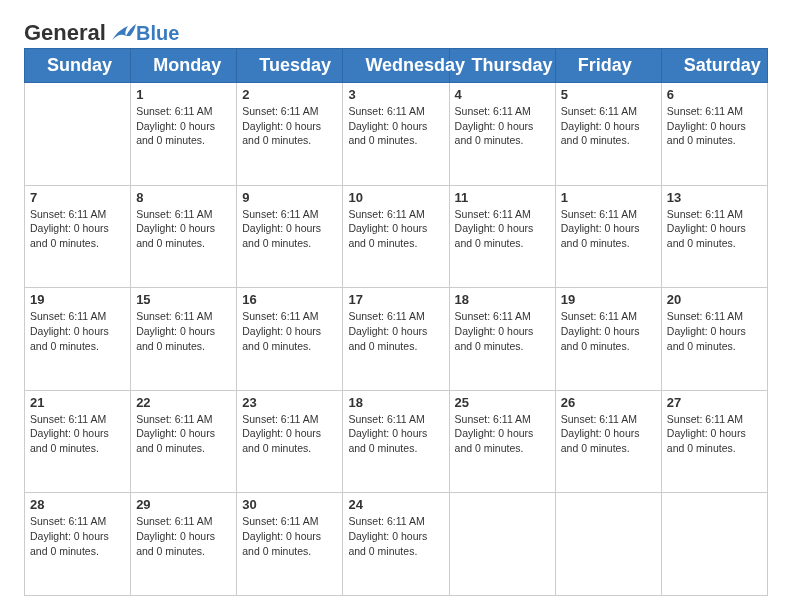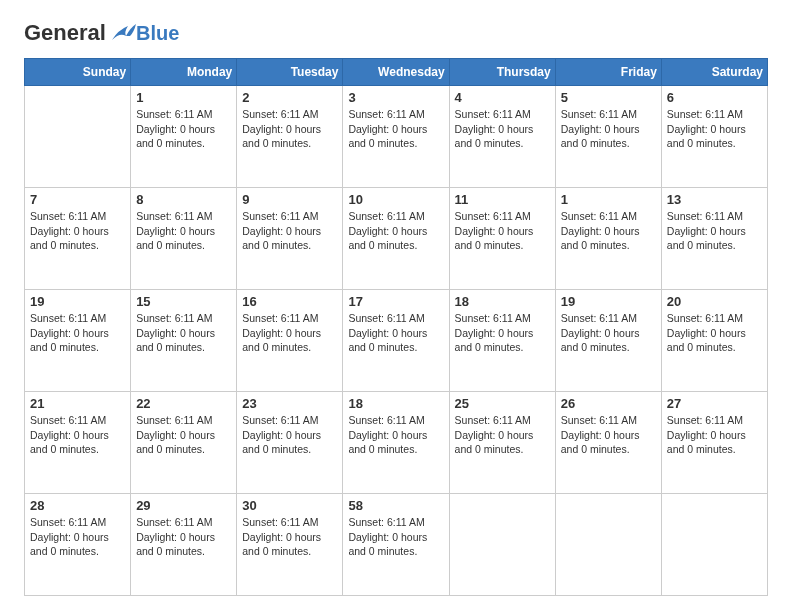--- a/index.html
+++ b/index.html
@@ -14,21 +14,21 @@
       width: 792px;
       height: 612px;
       padding: 20px 24px 16px 24px;
       display: flex;
       flex-direction: column;
     }
     .header {
       display: flex;
       justify-content: space-between;
       align-items: flex-start;
-      margin-bottom: 12px;
+      margin-bottom: 2px;
     }
     .logo {
       display: flex;
       flex-direction: column;
       align-items: flex-start;
     }
     .logo-text {
       display: flex;
       align-items: center;
       gap: 0px;
@@ -64,24 +64,24 @@
     .calendar {
       flex: 1;
       border: 1px solid #ccc;
       border-collapse: collapse;
       width: 100%;
       table-layout: fixed;
     }
     .calendar th {
       background-color: #3a7abf;
       color: #fff;
-      font-size: 12px;
-      font-weight: bold;
-      padding: 6px 4px;
-      text-align: right;
+      font-size: 18px;
+      font-weight: bold;
+      padding: 6px 22px;
+      text-align: left;
       border: 1px solid #2d68a8;
     }
     .calendar td {
       vertical-align: top;
       border: 1px solid #ccc;
       padding: 4px 5px;
       font-size: 11px;
       color: #333;
       height: 85px;
     }
@@ -284,21 +284,21 @@
             <span class="day-num">29</span>
             <div class="day-info">Sunset: 6:11 AM
 Daylight: 0 hours and 0 minutes.</div>
           </td>
           <td>
             <span class="day-num">30</span>
             <div class="day-info">Sunset: 6:11 AM
 Daylight: 0 hours and 0 minutes.</div>
           </td>
           <td>
-            <span class="day-num">58</span>
+            <span class="day-num">24</span>
             <div class="day-info">Sunset: 6:11 AM
 Daylight: 0 hours and 0 minutes.</div>
           </td>
           <td class="empty-cell"></td>
           <td class="empty-cell"></td>
           <td class="empty-cell"></td>
         </tr>
       </tbody>
   </table>
 </div>

